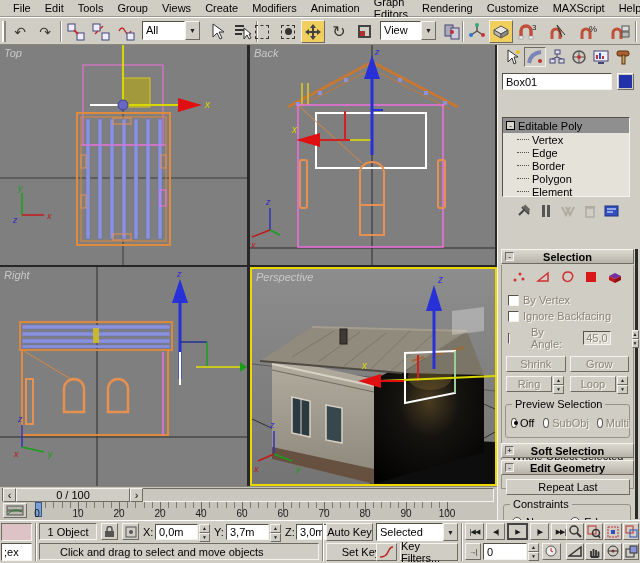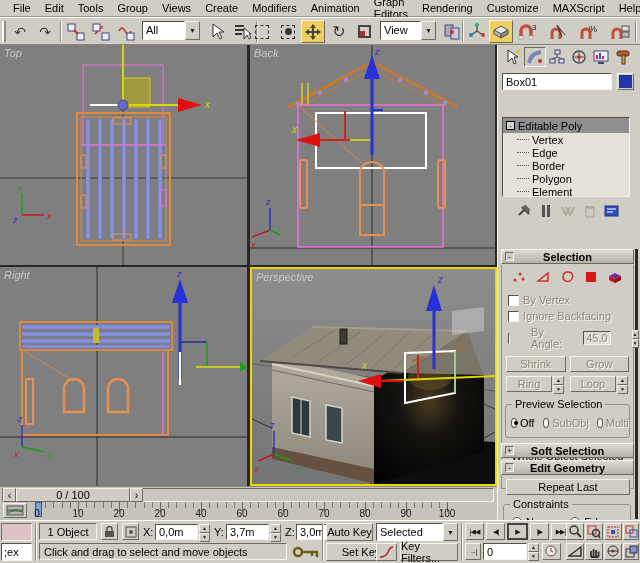--- a/index.html
+++ b/index.html
@@ -706,21 +706,21 @@
 
     <span class="abs" style="left:292px;top:22px">
       <svg width="28" height="18">
           <circle cx="6" cy="9" r="4" fill="none" stroke="#6b5e14" stroke-width="2.5"></circle>
           <line x1="10" y1="9" x2="26" y2="9" stroke="#6b5e14" stroke-width="2.5"></line>
           <line x1="20" y1="9" x2="20" y2="13" stroke="#6b5e14" stroke-width="2.5"></line>
           <line x1="25" y1="9" x2="25" y2="14" stroke="#6b5e14" stroke-width="2.5"></line>
         </svg>
     </span>
 
-    <div class="abs sunken" style="left:39px;top:22px;width:248px;height:17px;padding:2px 4px;white-space:nowrap;overflow:hidden">Click and drag to select and move objects</div>
+    <div class="abs sunken" style="left:39px;top:22px;width:280px;height:17px;padding:2px 20px;white-space:nowrap;overflow:hidden">Click and drag to select and move objects</div>
 
     <div class="vsep" style="left:322px;top:2px;height:38px;position:absolute"></div>
     <div class="abs pbtn" style="left:326px;top:2px;width:47px;height:18px">Auto Key</div>
     <div class="abs pbtn" style="left:326px;top:22px;width:70px;height:18px">Set Key</div>
     <div class="abs dd" style="left:376px;top:2px;width:82px;height:18px">
       <span class="dd-text">Selected</span>
       <span class="dd-btn">▼</span>
     </div>
     <div class="abs pbtn" style="left:376px;top:22px;width:21px;height:18px">
       <svg width="15" height="12">

